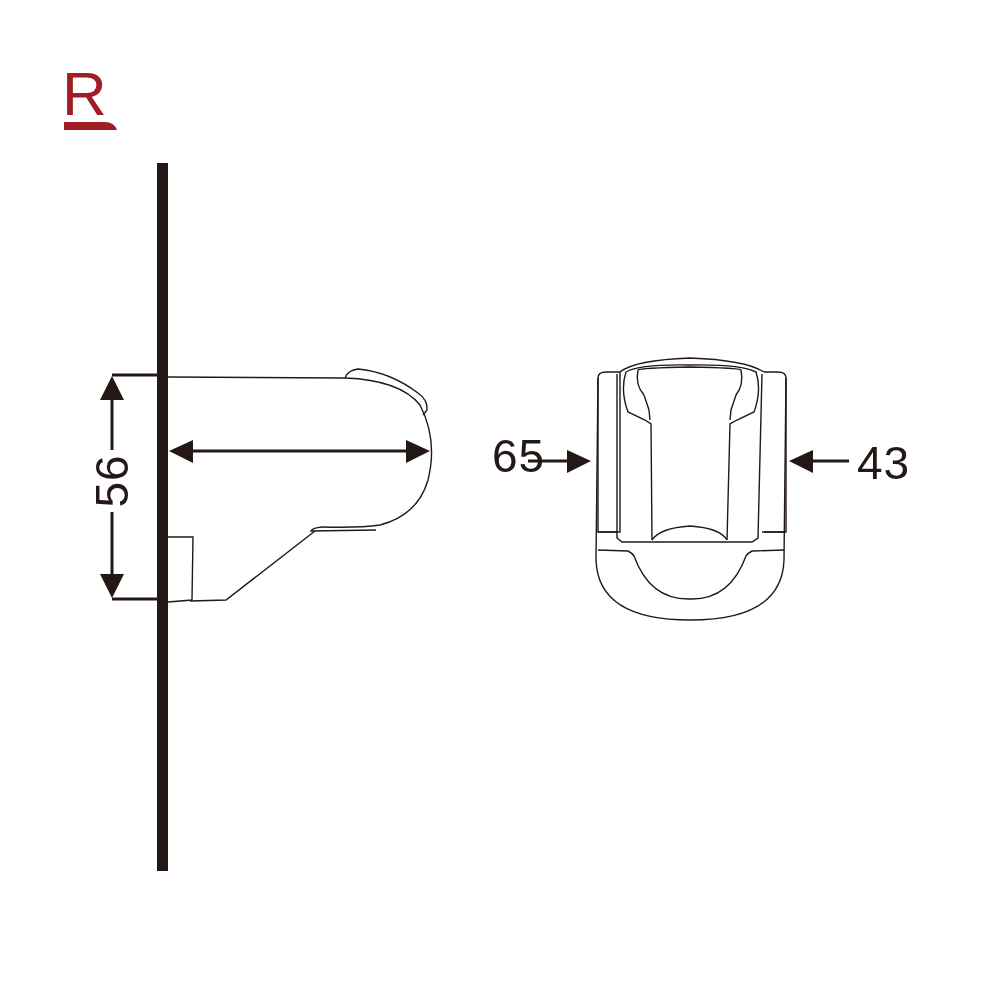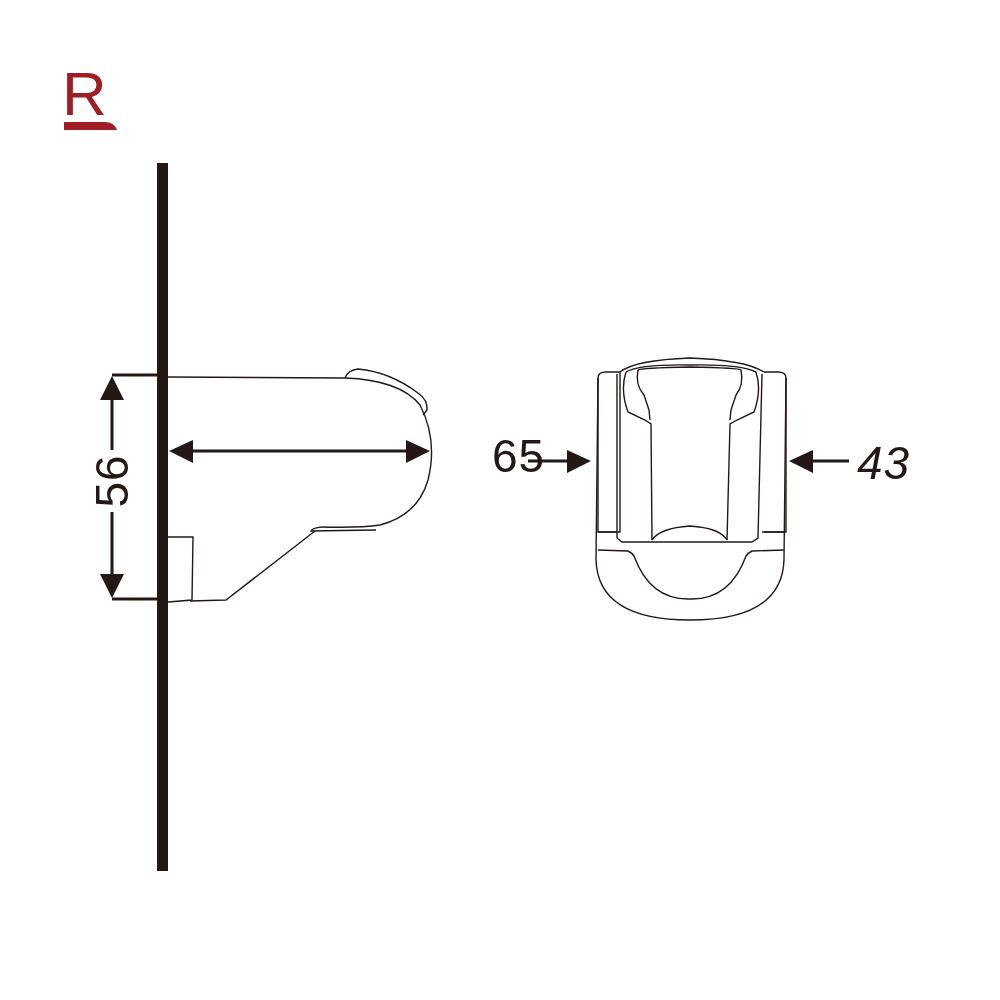--- a/index.html
+++ b/index.html
@@ -89,15 +89,15 @@
       <polygon points="591,461 567,450 567,473" stroke="none"></polygon>
       <line x1="810" y1="461" x2="849" y2="461" stroke-width="3"></line>
       <polygon points="789,461 813,450 813,473" stroke="none"></polygon>
     </g>
   </svg>
 
   <div class="dim-label vertical" style="left:84px; top:458px; width:56px; text-align:center;">56</div>
 
   <div class="dim-label" style="left:453px; top:433px;margin-left:39px;">65</div>
 
-  <div class="dim-label" style="left:857px; top:440px;font-style:italic;">43</div>
+  <div class="dim-label" style="left:857px; top:440px;">43</div>
 
 </div>
 
 </body></html>

